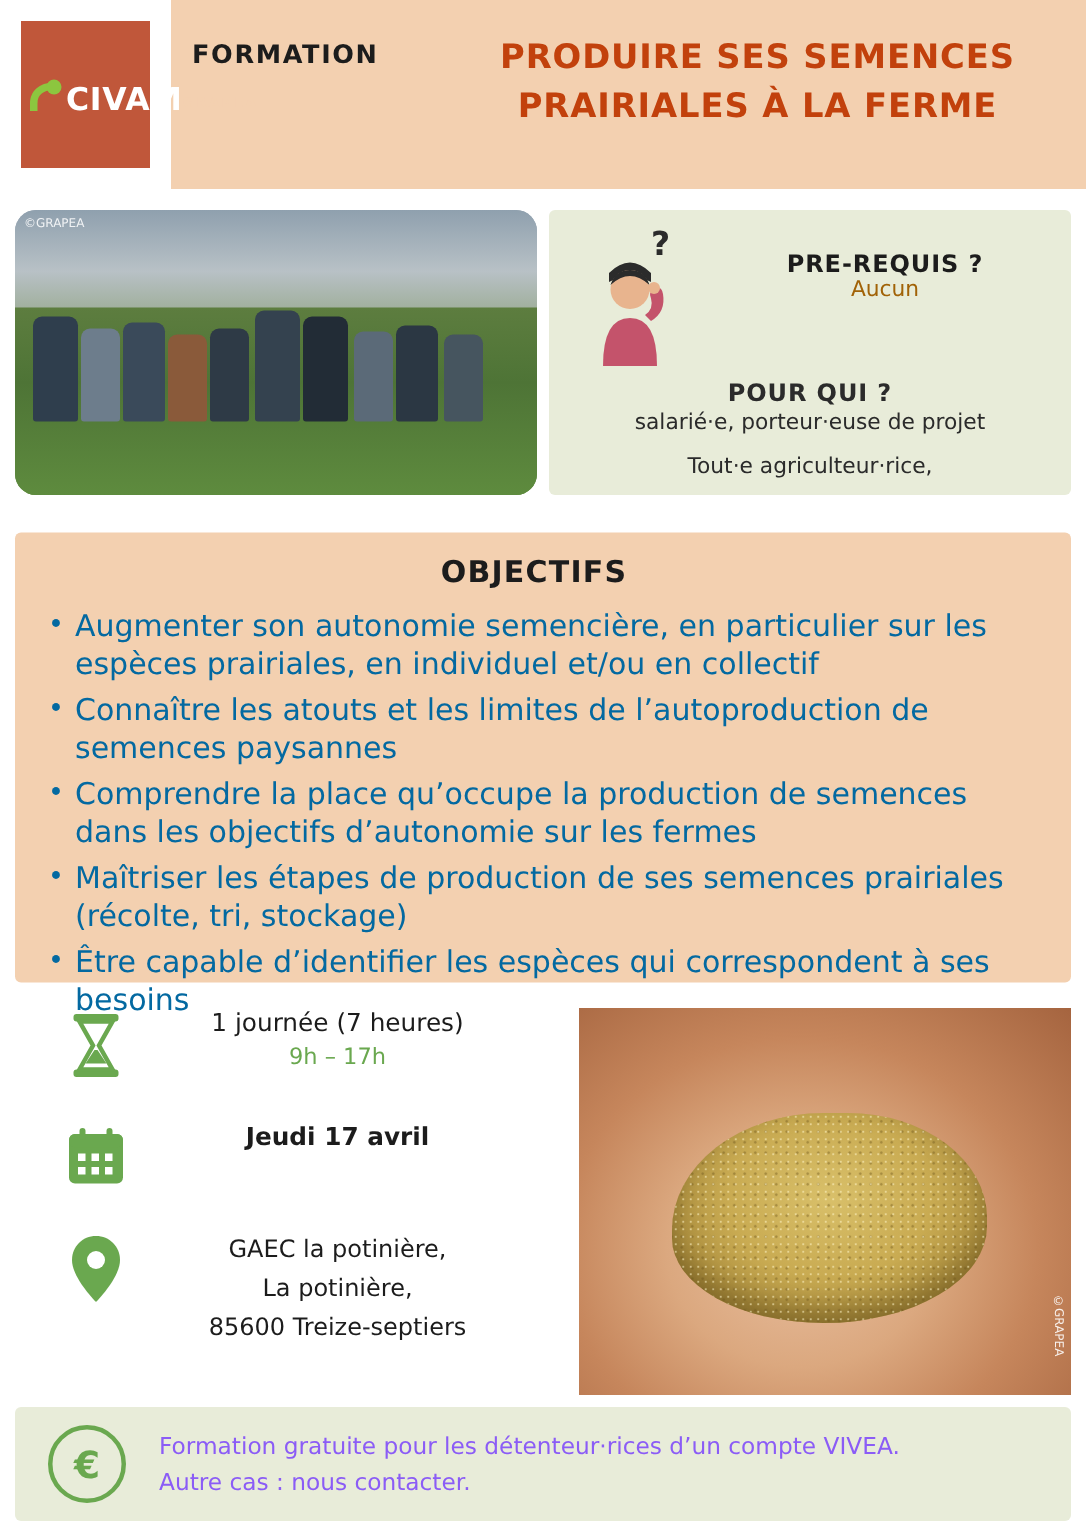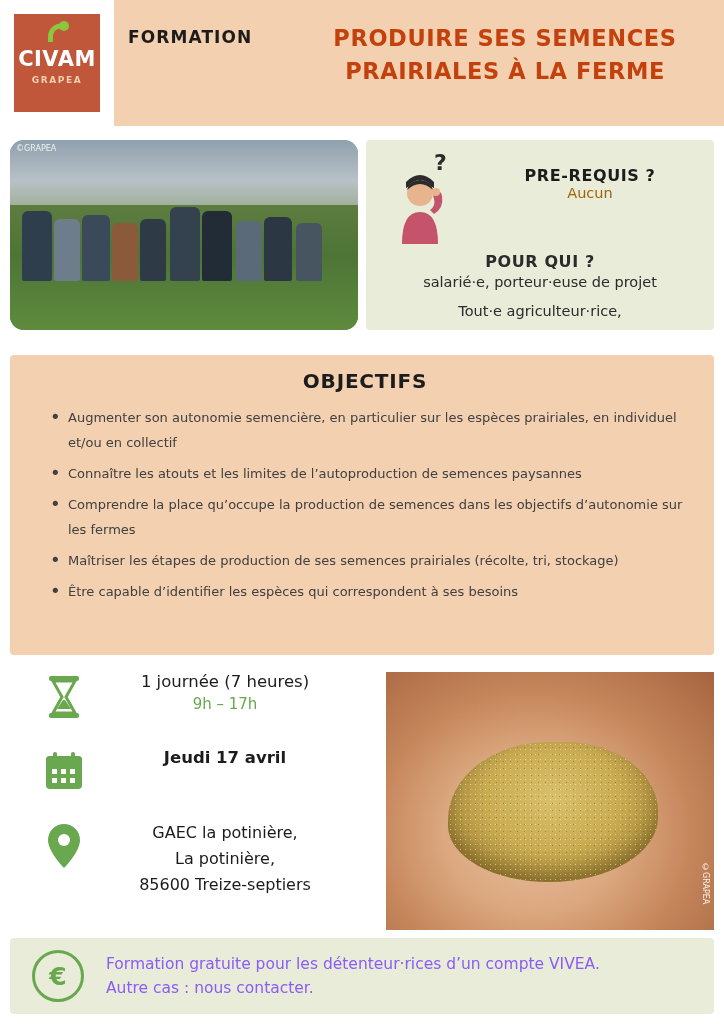--- a/index.html
+++ b/index.html
@@ -28,21 +28,21 @@
     left: 114px; top: 0;
     width: 610px; height: 126px;
     background: #f3d0b0;
   }
   .logo {
     position: absolute;
     left: 14px; top: 14px;
     width: 86px; height: 98px;
     background: #c0573a;
     display: flex;
-    flex-direction: column;
+    flex-direction: row;
     align-items: center;
     justify-content: flex-start;
     padding-top: 6px;
     box-sizing: border-box;
   }
   .logo-leaf {
     width: 30px; height: 26px;
     position: relative;
     margin-bottom: 2px;
   }
@@ -161,41 +161,41 @@
   }
 
   
   .objectifs {
     position: absolute;
     left: 10px; top: 355px;
     width: 704px; height: 300px;
     background: #f3d0b0;
     border-radius: 4px;
     box-sizing: border-box;
-    padding: 14px 22px 0 28px;
+    padding: 14px 22px 0 10px;
   }
   .objectifs h2 {
     margin: 0;
     text-align: center;
     font-size: 20px;
     font-weight: bold;
     letter-spacing: 0.8px;
     color: #1c1c1c;
   }
   .objectifs ul {
     margin: 12px 0 0 0;
     padding-left: 30px;
     list-style: none;
   }
   .objectifs li {
     position: relative;
-    font-size: 13px;
+    font-size: 20px;
     line-height: 25px;
     margin-bottom: 6px;
-    color: #404040;
+    color: #0369a1;
   }
   .objectifs li::before {
     content: "•";
     position: absolute;
     left: -18px;
     top: -1px;
     font-size: 18px;
   }
 
   

